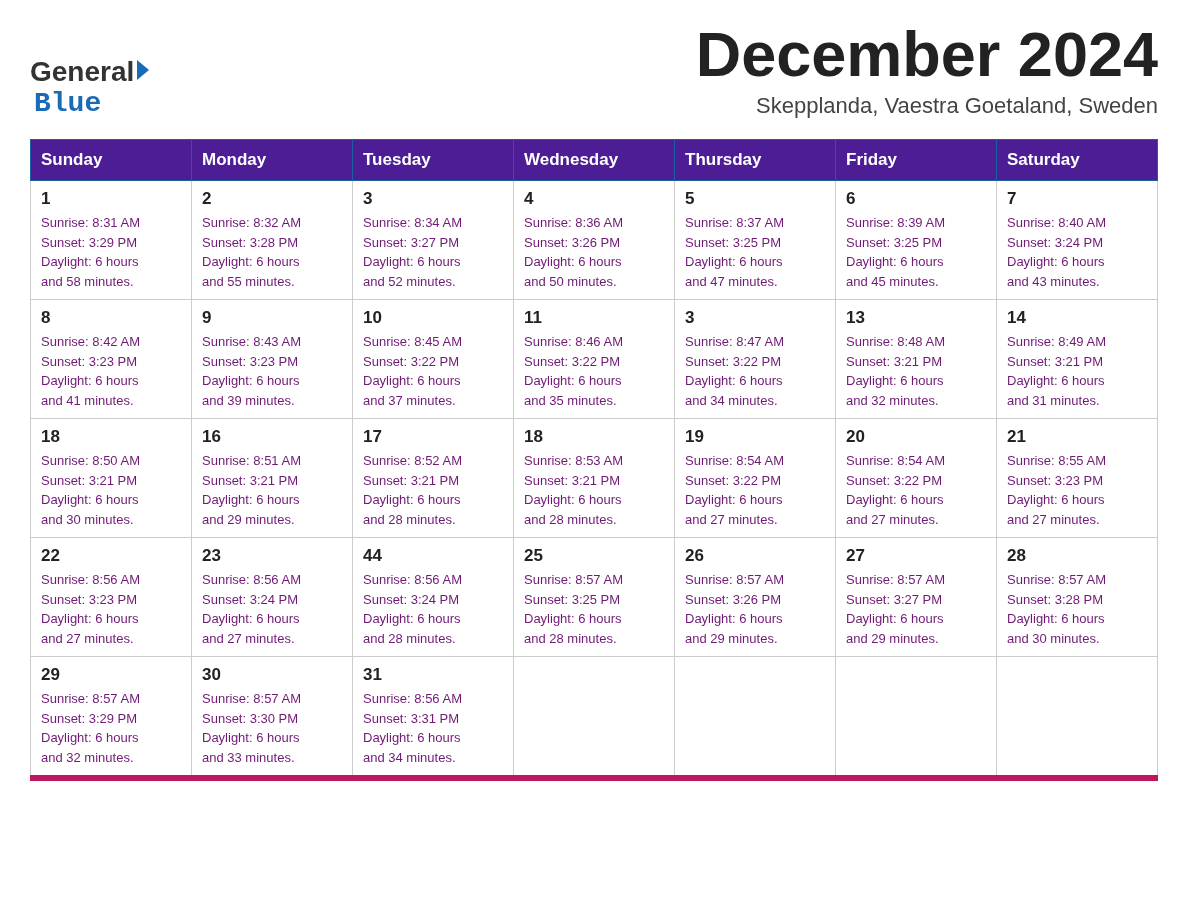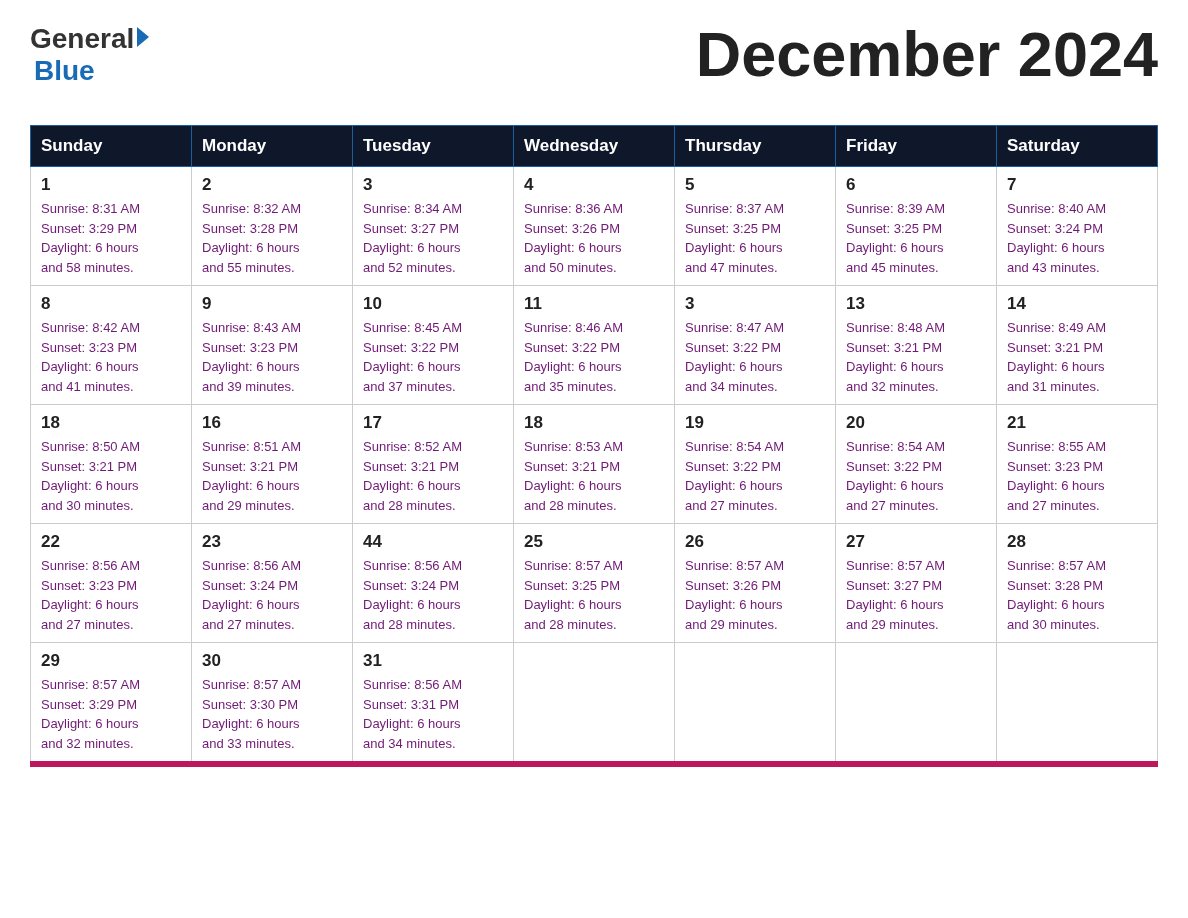--- a/index.html
+++ b/index.html
@@ -6,37 +6,37 @@
     body {
       font-family: Arial, sans-serif;
       background: #fff;
       padding: 20px 30px;
       width: 1188px;
       min-height: 918px;
     }
     .header-section {
       display: flex;
       justify-content: space-between;
-      align-items: center;
-      margin-bottom: 36px;
+      align-items: flex-end;
+      margin-bottom: 20px;
     }
     .logo-area {
       display: flex;
       flex-direction: column;
       align-items: flex-start;
     }
     .logo-text {
       display: flex;
       align-items: center;
       font-size: 28px;
       font-weight: bold;
       color: #333;
     }
     .logo-general { color: #333; }
-    .logo-blue { color: #1a6bb5; }
+    .logo-blue { color: #1a6bb5; font-family: Liberation Mono, monospace; }
     .logo-triangle {
       width: 0;
       height: 0;
       border-left: 12px solid #1a6bb5;
       border-top: 10px solid transparent;
       border-bottom: 10px solid transparent;
       margin-left: 3px;
       margin-top: -4px;
     }
     .title-area {
@@ -52,21 +52,21 @@
       font-size: 22px;
       color: #444;
       margin-top: 4px;
     }
     .calendar-table {
       width: 100%;
       border-collapse: collapse;
       border: 1px solid #999;
     }
     .calendar-table th {
-      background-color: #0f172a;
+      background-color: #4c1d95;
       color: #fff;
       text-align: left;
       padding: 10px 10px;
       font-size: 17px;
       font-weight: bold;
       border: 1px solid #1a5fa0;
     }
     .calendar-table td {
       vertical-align: top;
       padding: 8px 10px;
@@ -101,20 +101,21 @@
     <div class="logo-text">
       <span class="logo-general">General</span>
       <span class="logo-triangle"></span>
     </div>
     <div style="margin-left:4px;">
       <span class="logo-blue" style="font-size:28px;font-weight:bold;color:#1a6bb5;">Blue</span>
     </div>
   </div>
   <div class="title-area">
     <div class="month-title">December 2024</div>
+    <div class="location-title">Skepplanda, Vaestra Goetaland, Sweden</div>
   </div>
 </div>
 
 <table class="calendar-table">
   <thead>
     <tr>
     <th>Sunday</th>
         <th>Monday</th>
         <th>Tuesday</th>
         <th>Wednesday</th>

